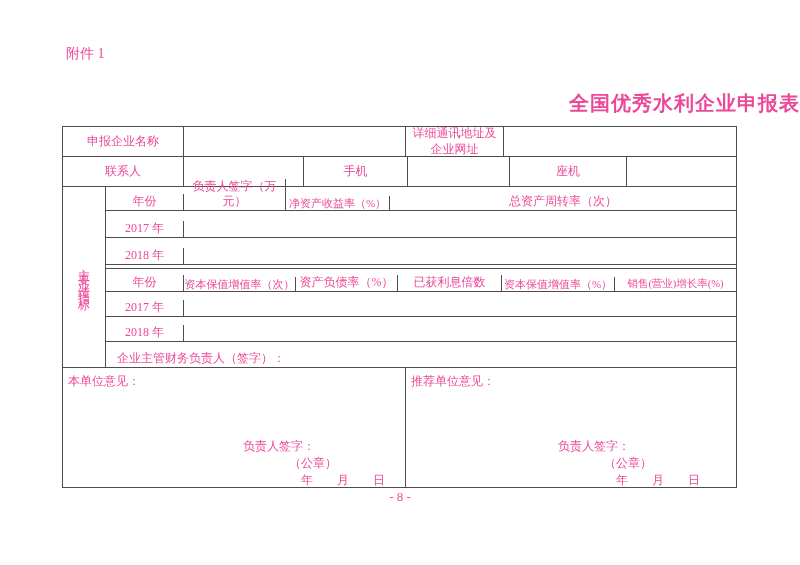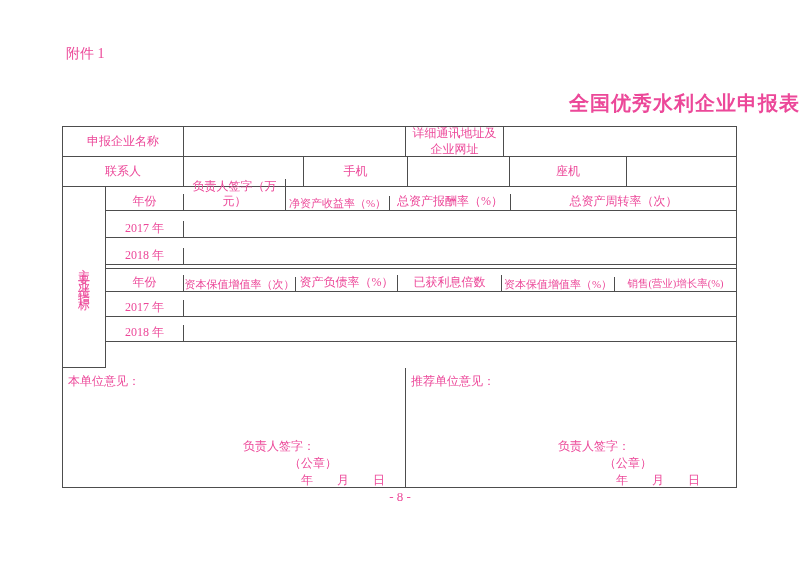--- a/index.html
+++ b/index.html
@@ -76,21 +76,20 @@
     <div class="tr" style="height:181px">
       <div class="td vcell" style="width:43px">
         <span class="vtext">主要业绩指标</span>
       </div>
       <div class="subcol">
 
         <div class="subrow" style="height:24px">
           <div class="td" style="width:78px">年份</div>
           <div class="td" style="width:102px">负责人签字（万元）</div>
           <div class="td fs11" style="width:104px">净资产收益率（%）</div>
-          <div class="td" style="width:121px">总资产报酬率（%）</div>
           <div class="td fill">总资产周转率（次）</div>
         </div>
 
         <div class="subrow" style="height:27px">
           <div class="td" style="width:78px">2017 年</div>
           <div class="td" style="width:112px"></div>
           <div class="td" style="width:102px"></div>
           <div class="td" style="width:104px"></div>
           <div class="td" style="width:121px"></div>
           <div class="td fill"></div>
@@ -129,20 +128,23 @@
 
         <div class="subrow" style="height:25px">
           <div class="td" style="width:78px">2018 年</div>
           <div class="td" style="width:112px"></div>
           <div class="td" style="width:102px"></div>
           <div class="td" style="width:104px"></div>
           <div class="td" style="width:121px"></div>
           <div class="td fill"></div>
         </div>
 
+        <div class="subrow" style="flex:1 1 auto">
+          <div class="td fill left-cell">企业主管财务负责人（签字）：</div>
+        </div>
 
       </div>
     </div>
 
     <div class="tr" style="flex:1 1 auto">
       <div class="td opinion" style="width:343px">
         <span>本单位意见：</span>
         <div class="sig-block sig-left">
           <div>负责人签字：</div>
           <div class="sig-l2">（公章）</div>

